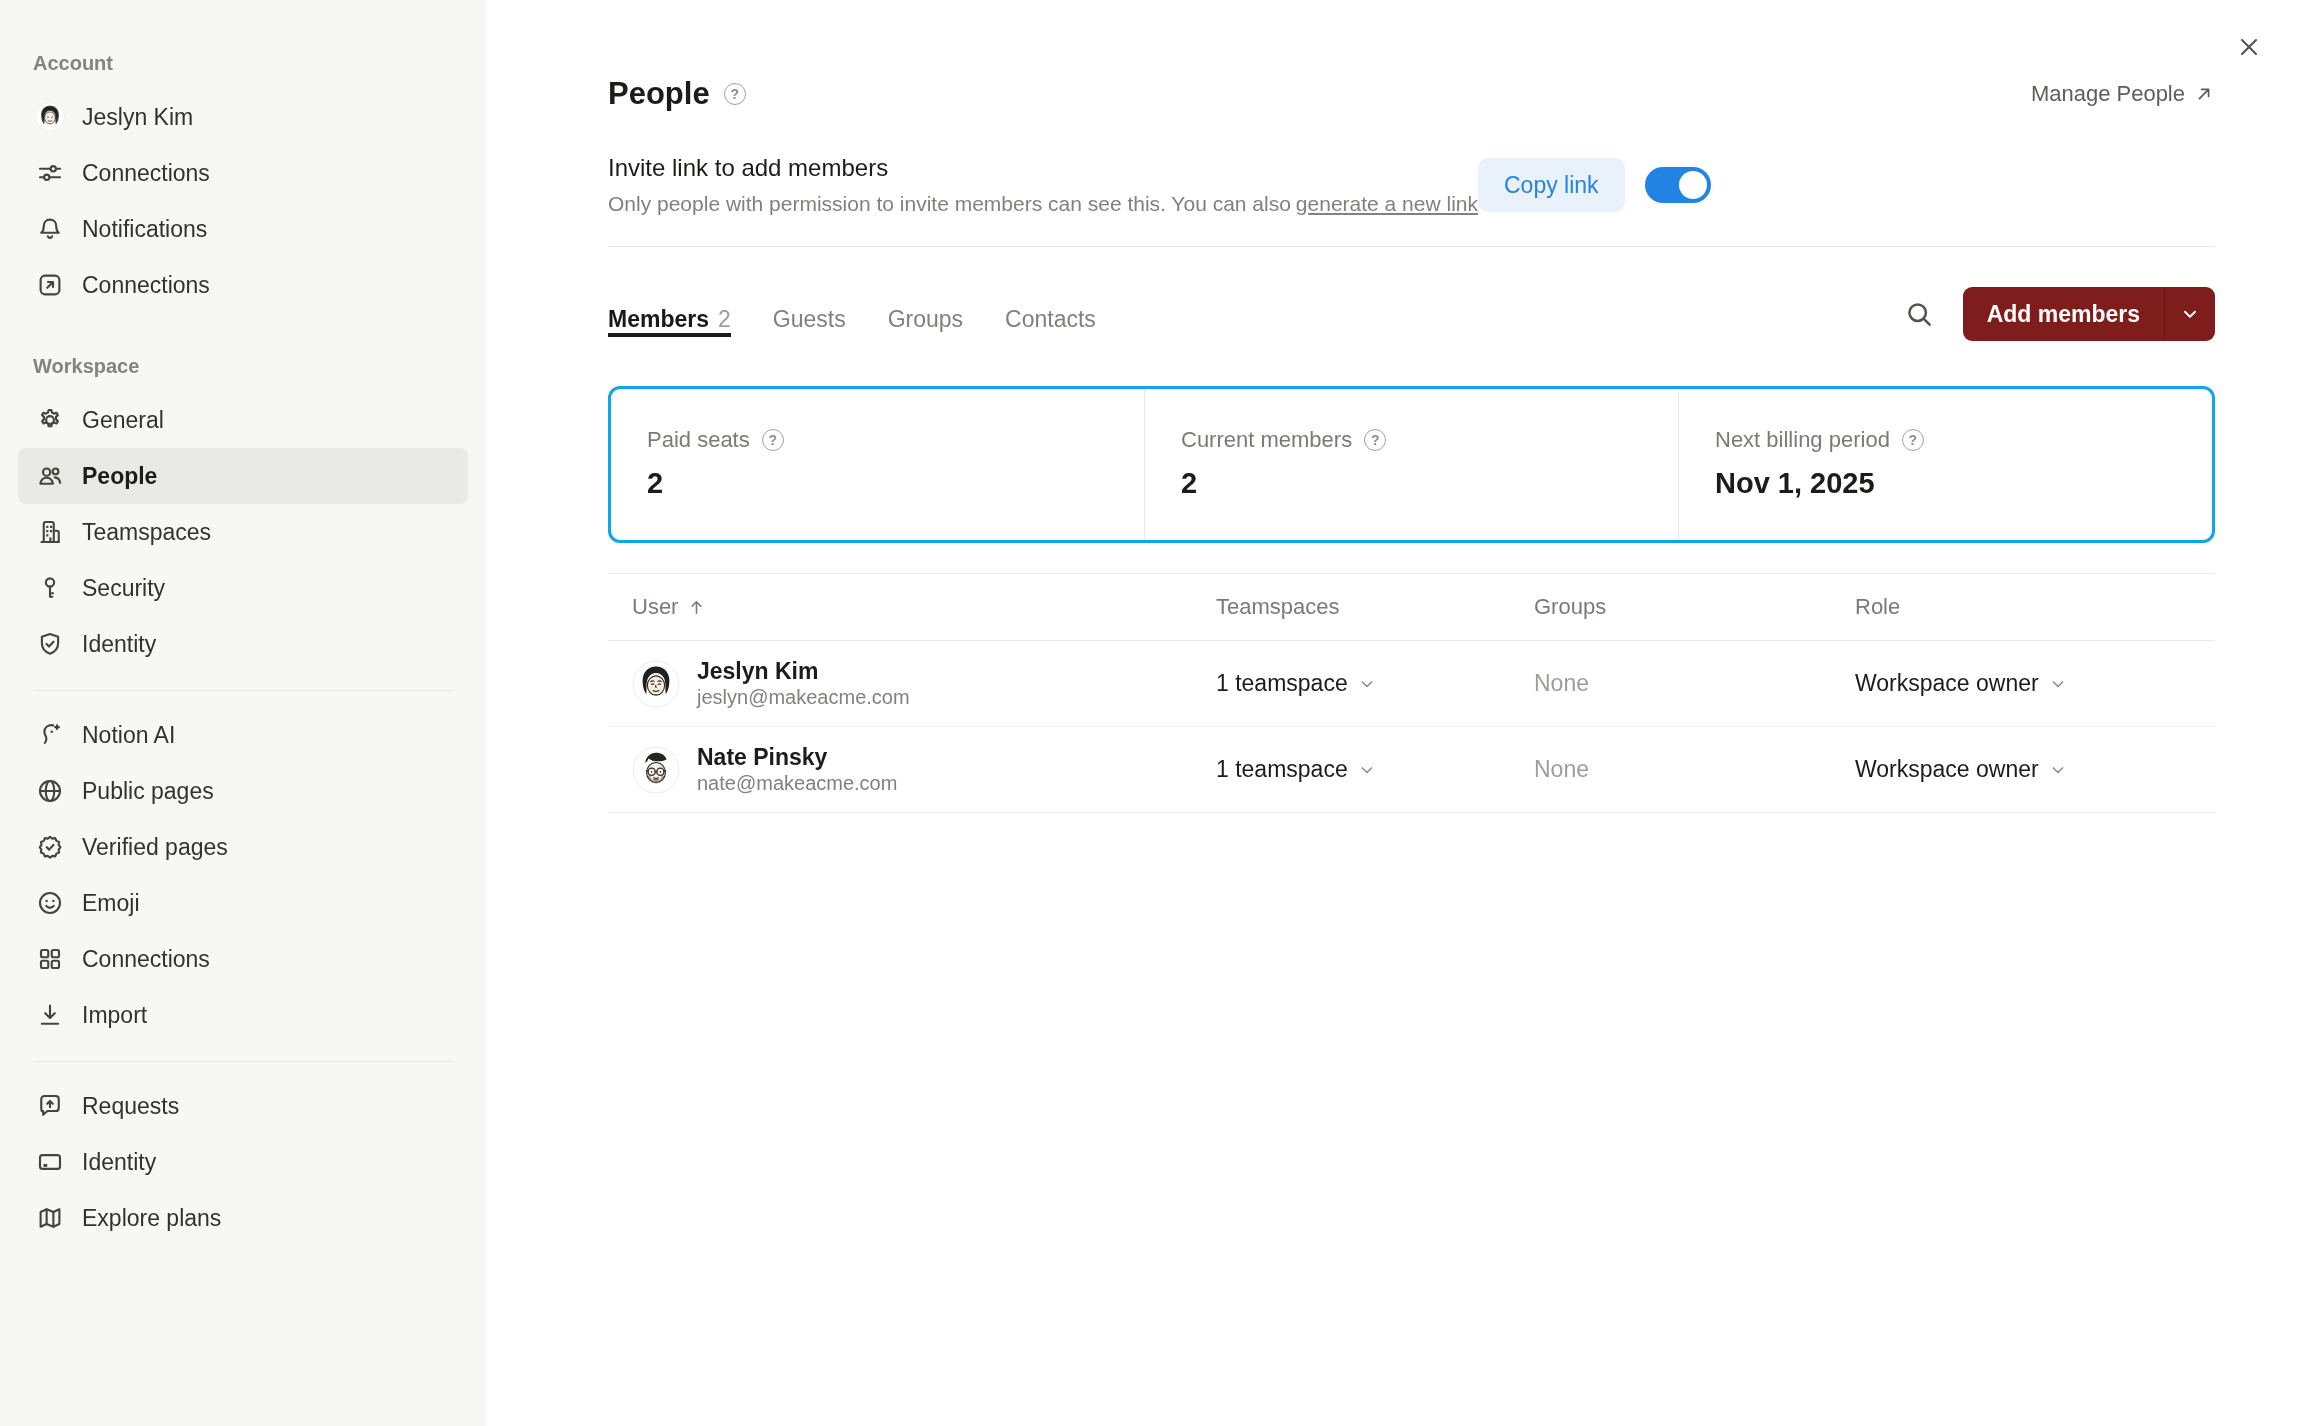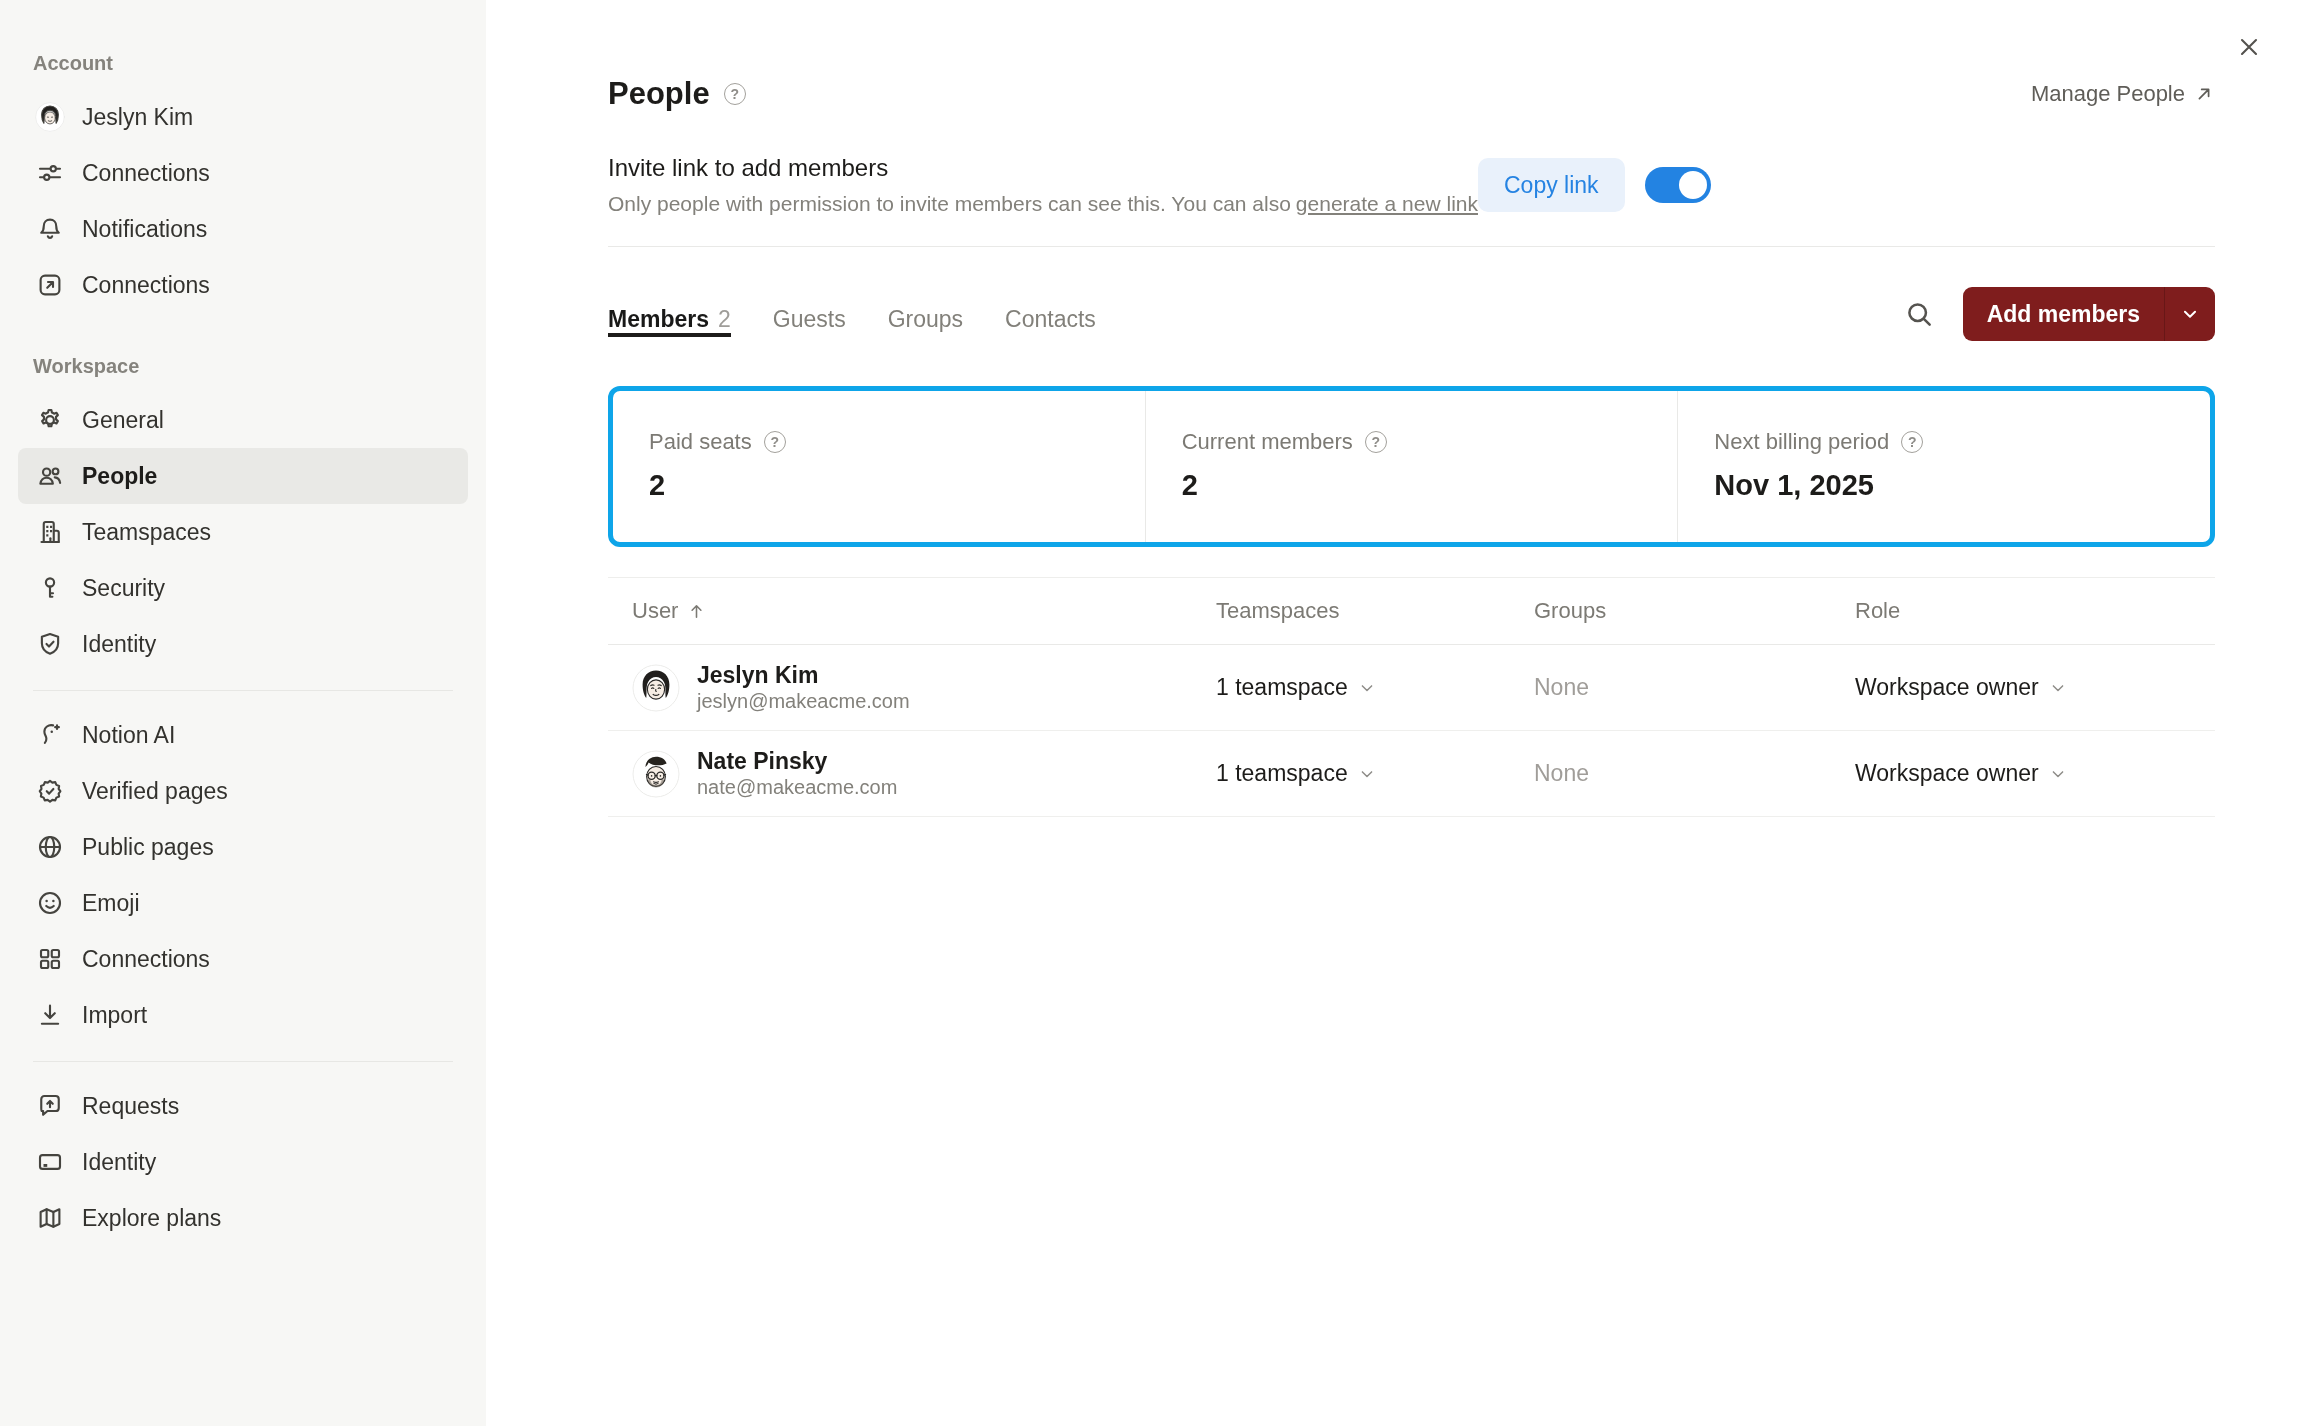--- a/index.html
+++ b/index.html
@@ -56,21 +56,21 @@
   .tab .count { color:#9f9d99; font-weight:400; margin-left:9px; }
   .tabs-actions { display:flex; align-items:center; gap:28px; padding-bottom:14px; }
   .search-btn { display:flex; cursor:pointer; }
   .search-btn svg { width:32px; height:32px; fill:none; stroke:#55534f; stroke-width:1.9; stroke-linecap:round; }
   .add-btn { display:flex; align-items:stretch; background:#7f1d1d; border-radius:9px; height:54px; color:#fff;
              overflow:hidden; cursor:pointer; }
   .add-btn .add-label { display:flex; align-items:center; padding:0 24px; font-size:23px; font-weight:700; }
   .add-btn .add-caret { display:flex; align-items:center; padding:0 14px; border-left:1px solid rgba(0,0,0,0.18); }
   .add-btn .add-caret svg { width:22px; height:22px; fill:none; stroke:#fff; stroke-width:2.2; stroke-linecap:round; stroke-linejoin:round; }
 
-  .stats { display:flex; margin-top:31px; border:5px solid #0ea5e9; border-radius:12px; }
+  .stats { display:flex; margin-top:31px; border:3px solid #0ea5e9; border-radius:12px; }
   .stat { flex:1; padding:38px 36px 40px 36px; }
   .stat + .stat { border-left:1px solid #e9e9e7; }
   .stat-label { display:flex; align-items:center; gap:12px; font-size:22px; color:#7c7a74; }
   .stat-value { margin-top:14px; font-size:29px; font-weight:700; color:#1d1c1a; }
 
   .table { margin-top:30px; }
   .t-head, .t-row { display:grid; grid-template-columns:608px 318px 321px 1fr; align-items:center; }
   .t-head { height:68px; border-top:1px solid #eeeeec; border-bottom:1px solid #e9e9e7; color:#7c7a74; font-size:22px; }
   .th-user { display:flex; align-items:center; gap:8px; padding-left:24px; }
   .th-user svg { width:21px; height:21px; fill:none; stroke:#7c7a74; stroke-width:1.8; stroke-linecap:round; stroke-linejoin:round; }
@@ -204,36 +204,36 @@
               <circle class="fl" cx="13.4" cy="9.3" r="1"></circle>
               <path d="M17.6 4.2v3M16.1 5.7h3"></path>
             </svg>
         </span>
         <span>Notion AI</span>
       </div>
 
       <div class="side-item">
         <span class="icon">
           <svg viewBox="0 0 24 24">
-              <path d="M12 3.9l1.9 1.4 2.3-.4.9 2.2 2.2.9-.4 2.3 1.4 1.9-1.4 1.9.4 2.3-2.2.9-.9 2.2-2.3-.4-1.9 1.4-1.9-1.4-2.3.4-.9-2.2-2.2-.9.4-2.3L3.8 12.2l1.4-1.9-.4-2.3 2.2-.9.9-2.2 2.3.4z"></path>
-              <path d="M9.4 12.2l1.9 1.9 3.4-3.7"></path>
-            </svg>
-        </span>
-        <span>Verified pages</span>
-      </div>
-
-      <div class="side-item">
-        <span class="icon">
-          <svg viewBox="0 0 24 24">
               <circle cx="12" cy="12" r="8"></circle>
               <ellipse cx="12" cy="12" rx="3.4" ry="8"></ellipse>
               <path d="M4.2 12h15.6"></path>
             </svg>
         </span>
         <span>Public pages</span>
+      </div>
+
+      <div class="side-item">
+        <span class="icon">
+          <svg viewBox="0 0 24 24">
+              <path d="M12 3.9l1.9 1.4 2.3-.4.9 2.2 2.2.9-.4 2.3 1.4 1.9-1.4 1.9.4 2.3-2.2.9-.9 2.2-2.3-.4-1.9 1.4-1.9-1.4-2.3.4-.9-2.2-2.2-.9.4-2.3L3.8 12.2l1.4-1.9-.4-2.3 2.2-.9.9-2.2 2.3.4z"></path>
+              <path d="M9.4 12.2l1.9 1.9 3.4-3.7"></path>
+            </svg>
+        </span>
+        <span>Verified pages</span>
       </div>
 
       <div class="side-item">
         <span class="icon">
           <svg viewBox="0 0 24 24">
               <circle cx="12" cy="12" r="8"></circle>
               <circle class="fl" cx="9.3" cy="10.3" r="1"></circle>
               <circle class="fl" cx="14.7" cy="10.3" r="1"></circle>
               <path d="M9 14.4c1.8 1.7 4.2 1.7 6 0"></path>
             </svg>

